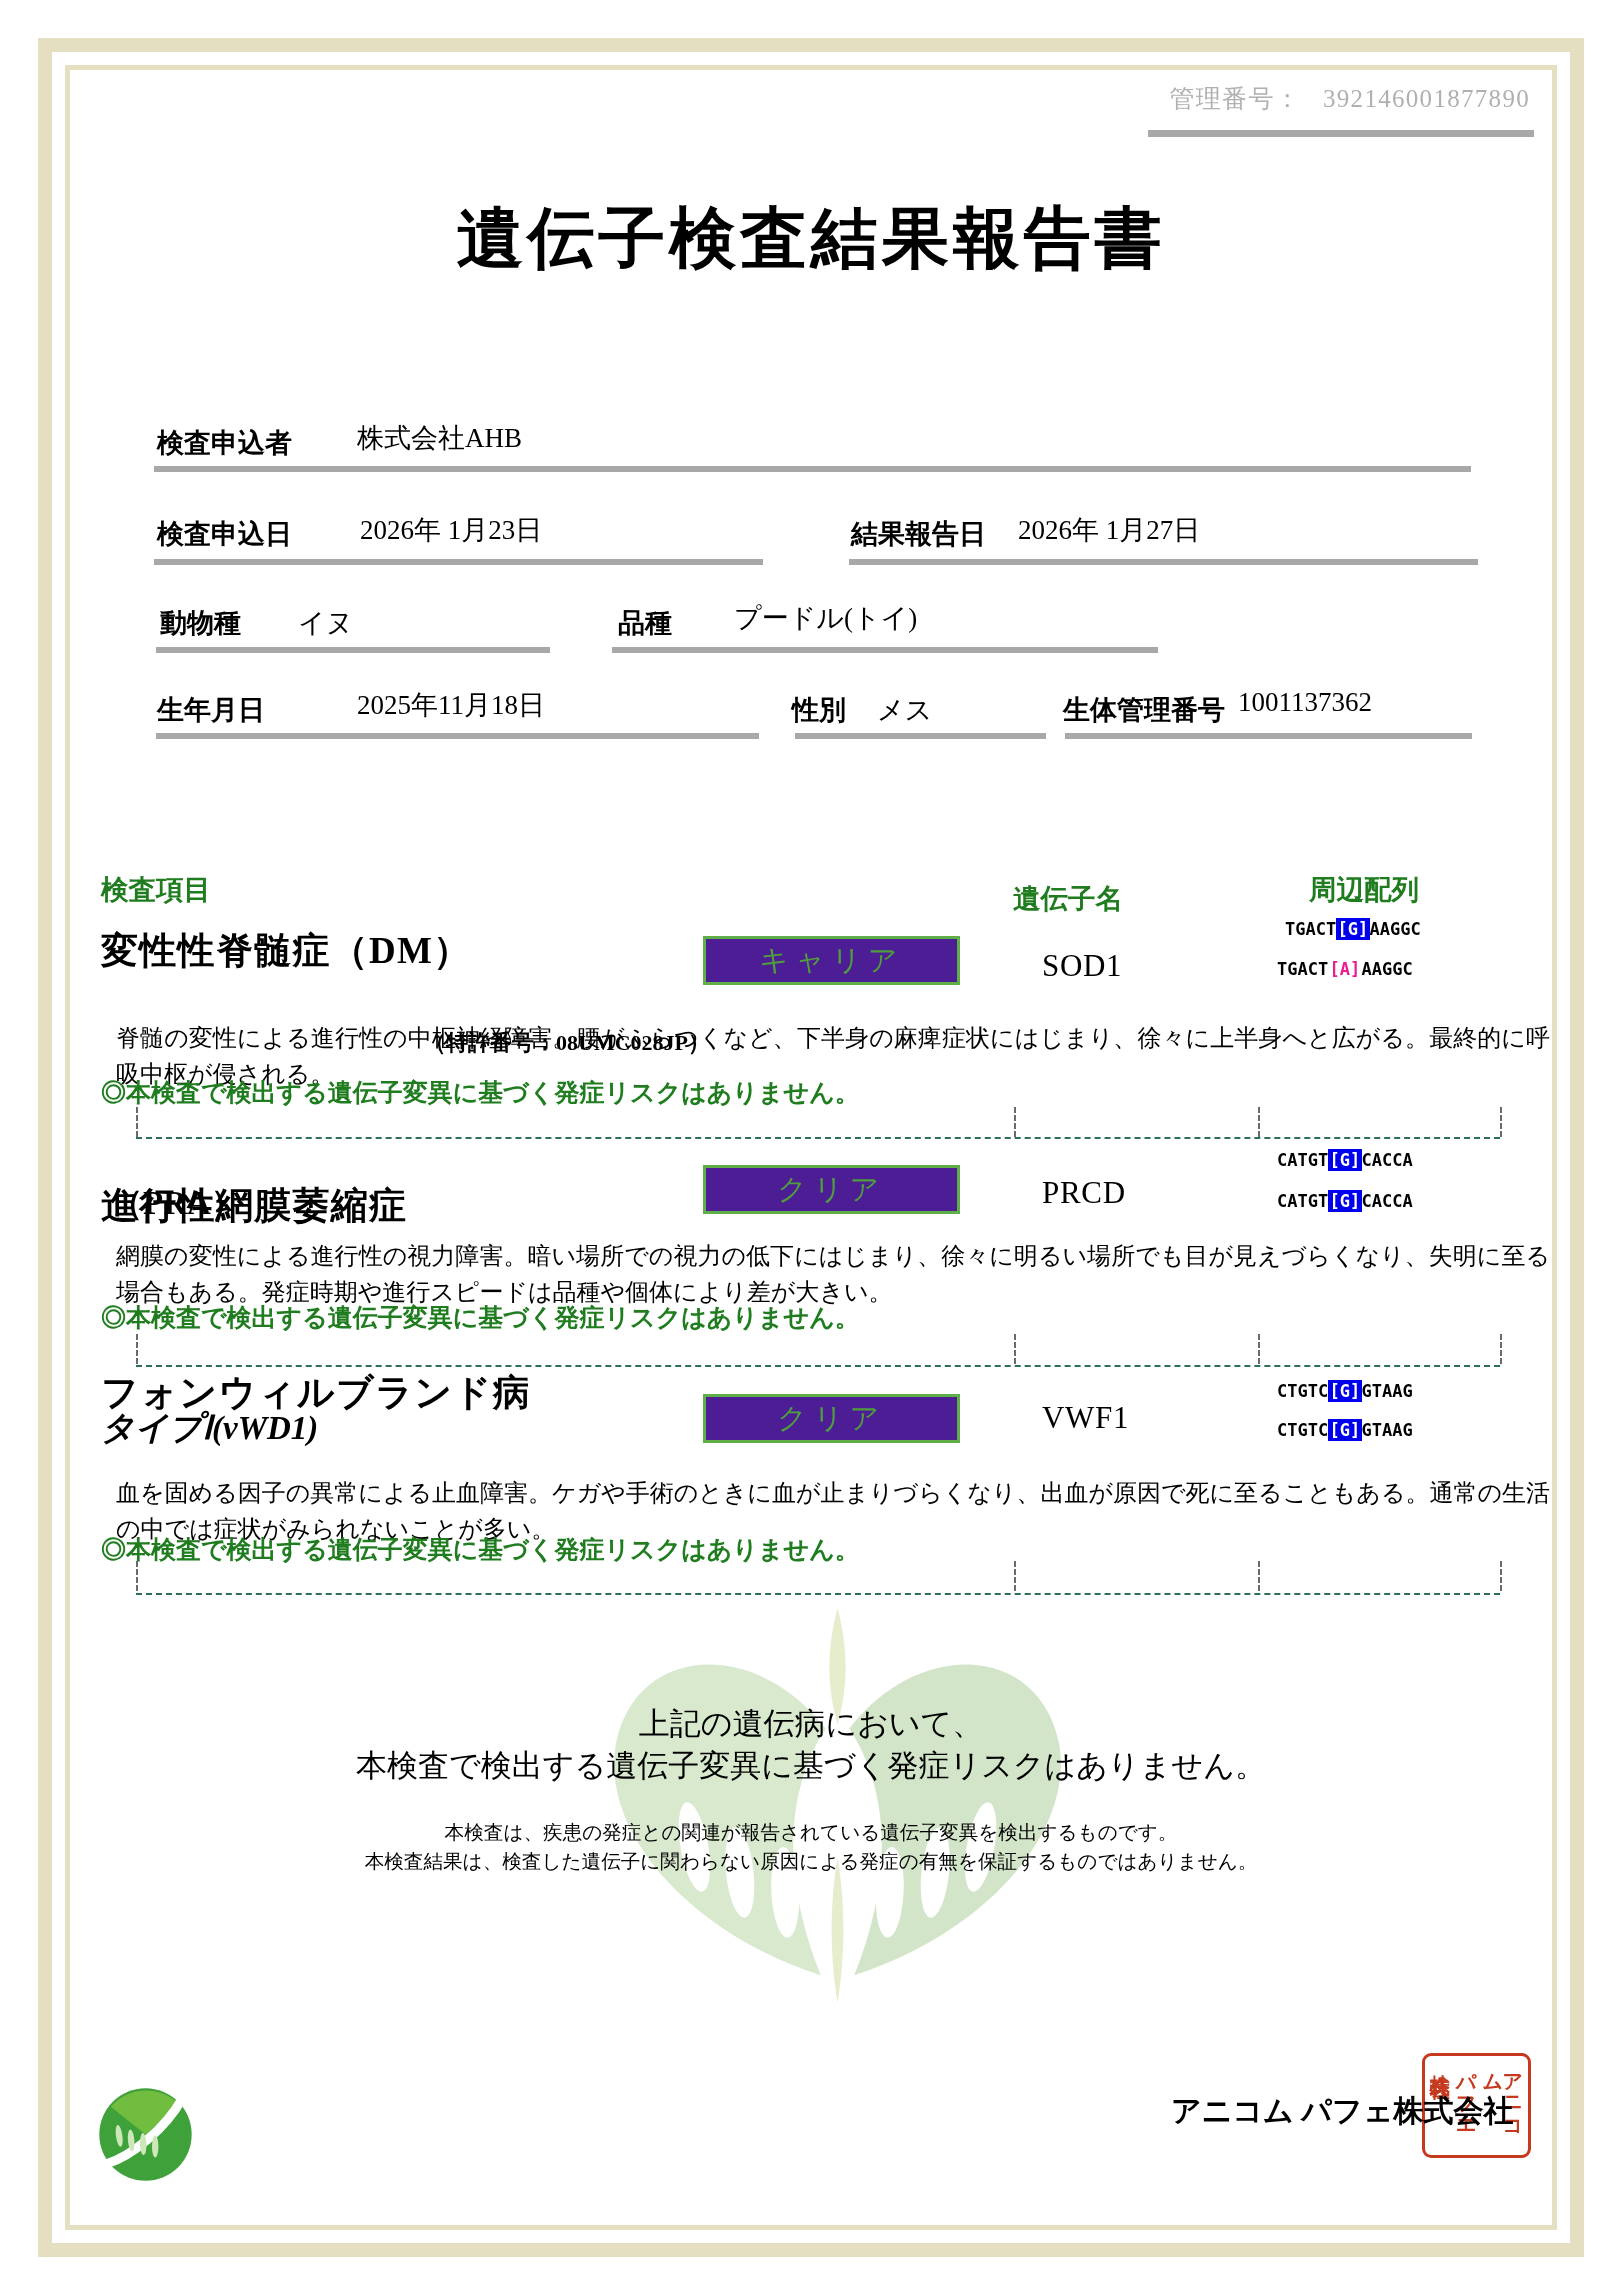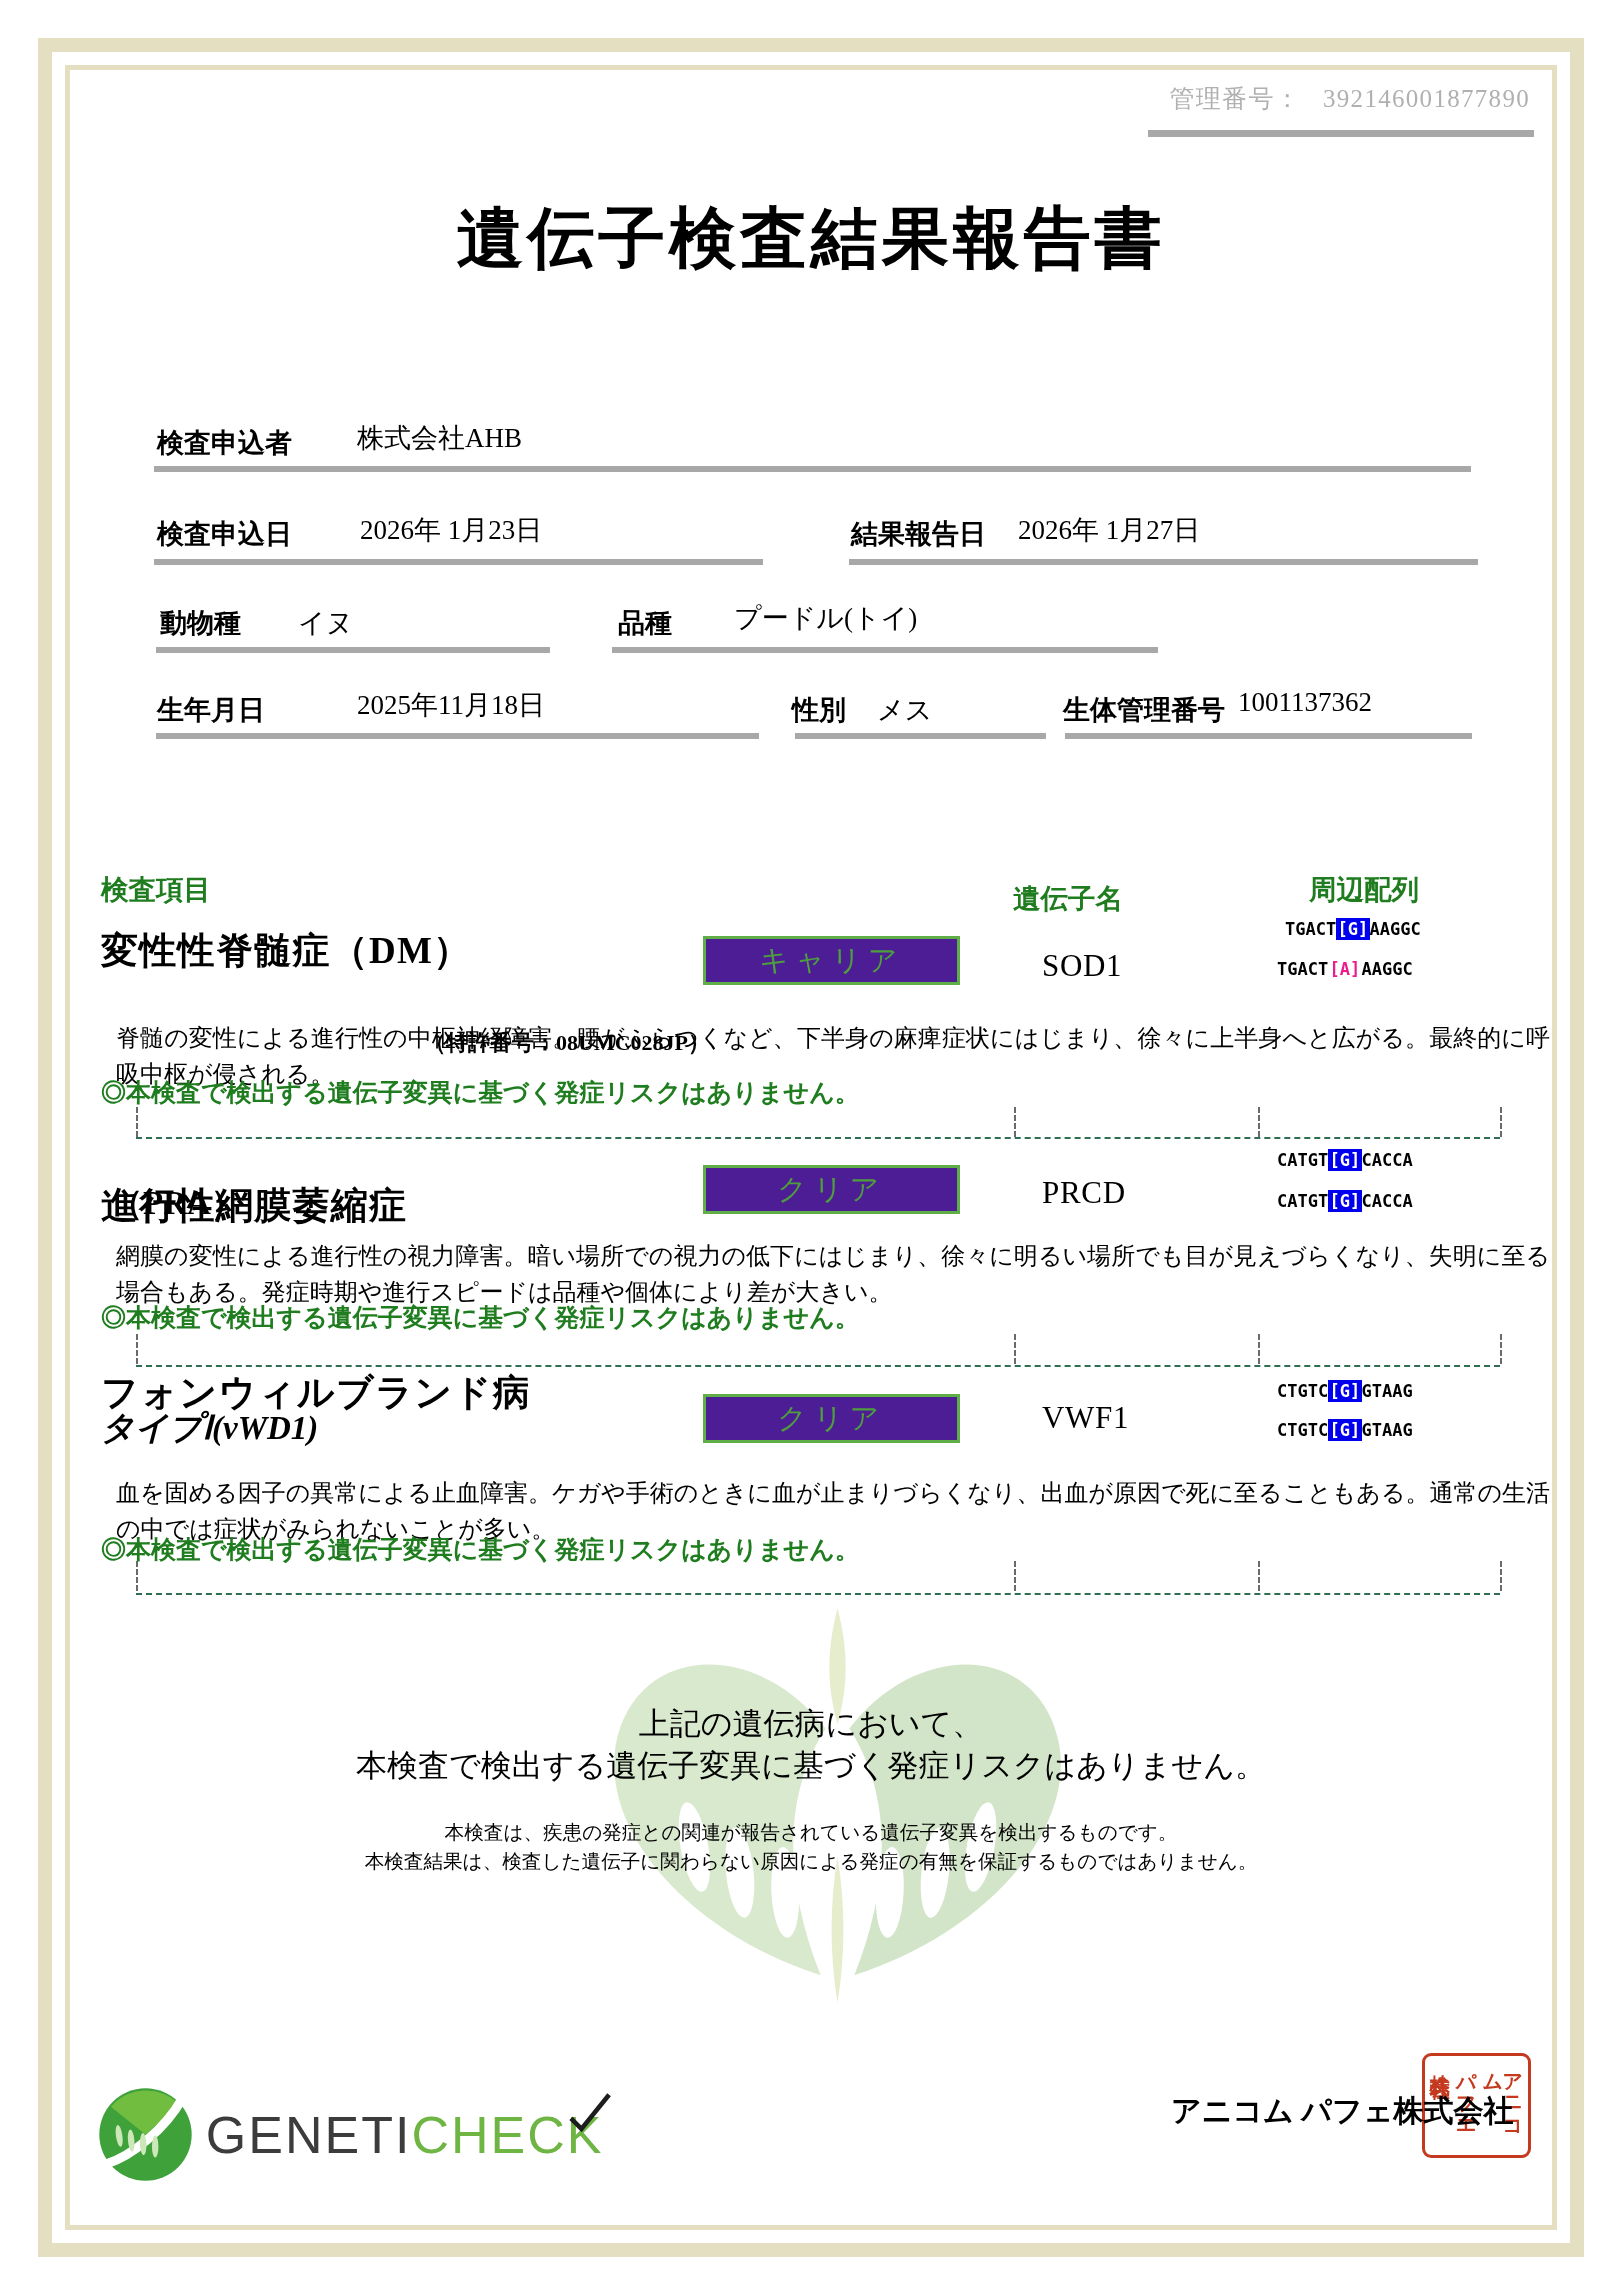--- a/index.html
+++ b/index.html
@@ -241,27 +241,20 @@
 <div class="logo">
   <svg class="logo-mark" viewBox="0 0 210 210" xmlns="http://www.w3.org/2000/svg" aria-hidden="true">
     <circle cx="105" cy="105" r="100" fill="#3ea13a"></circle>
     <path d="M30,45 A100,100 0 0 1 178,40 L105,105 Z" fill="#71bd3f"></path>
     <path d="M22,168 C75,152 148,92 184,28" stroke="#ffffff" stroke-width="20" fill="none" stroke-linecap="round"></path>
     <ellipse cx="48" cy="108" rx="7" ry="24" fill="#cde8b8" transform="rotate(-8 48 108)"></ellipse>
     <ellipse cx="74" cy="118" rx="7" ry="24" fill="#cde8b8" transform="rotate(-5 74 118)"></ellipse>
     <ellipse cx="100" cy="126" rx="7" ry="24" fill="#cde8b8" transform="rotate(-2 100 126)"></ellipse>
     <ellipse cx="126" cy="131" rx="7" ry="24" fill="#cde8b8"></ellipse>
   </svg>
-  <div class="logo-word">
-    <span class="logo-geneti">GENETI</span>
-      <span class="logo-check">CHECK</span>
-    <svg class="kcheck" width="46" height="41" viewBox="0 0 70 62" xmlns="http://www.w3.org/2000/svg" aria-hidden="true">
-      <polyline points="6,40 22,56 64,4" stroke="#1d1d1d" stroke-width="7" fill="none"></polyline>
-    </svg>
-  </div>
 </div>
 
 <div class="company">アニコム パフェ株式会社</div>
 <div class="stamp">
   <span class="stamp-col">アニコム</span>
   <span class="stamp-col">パフエ</span>
   <span class="stamp-col">株式会社</span>
 </div>
 
 

